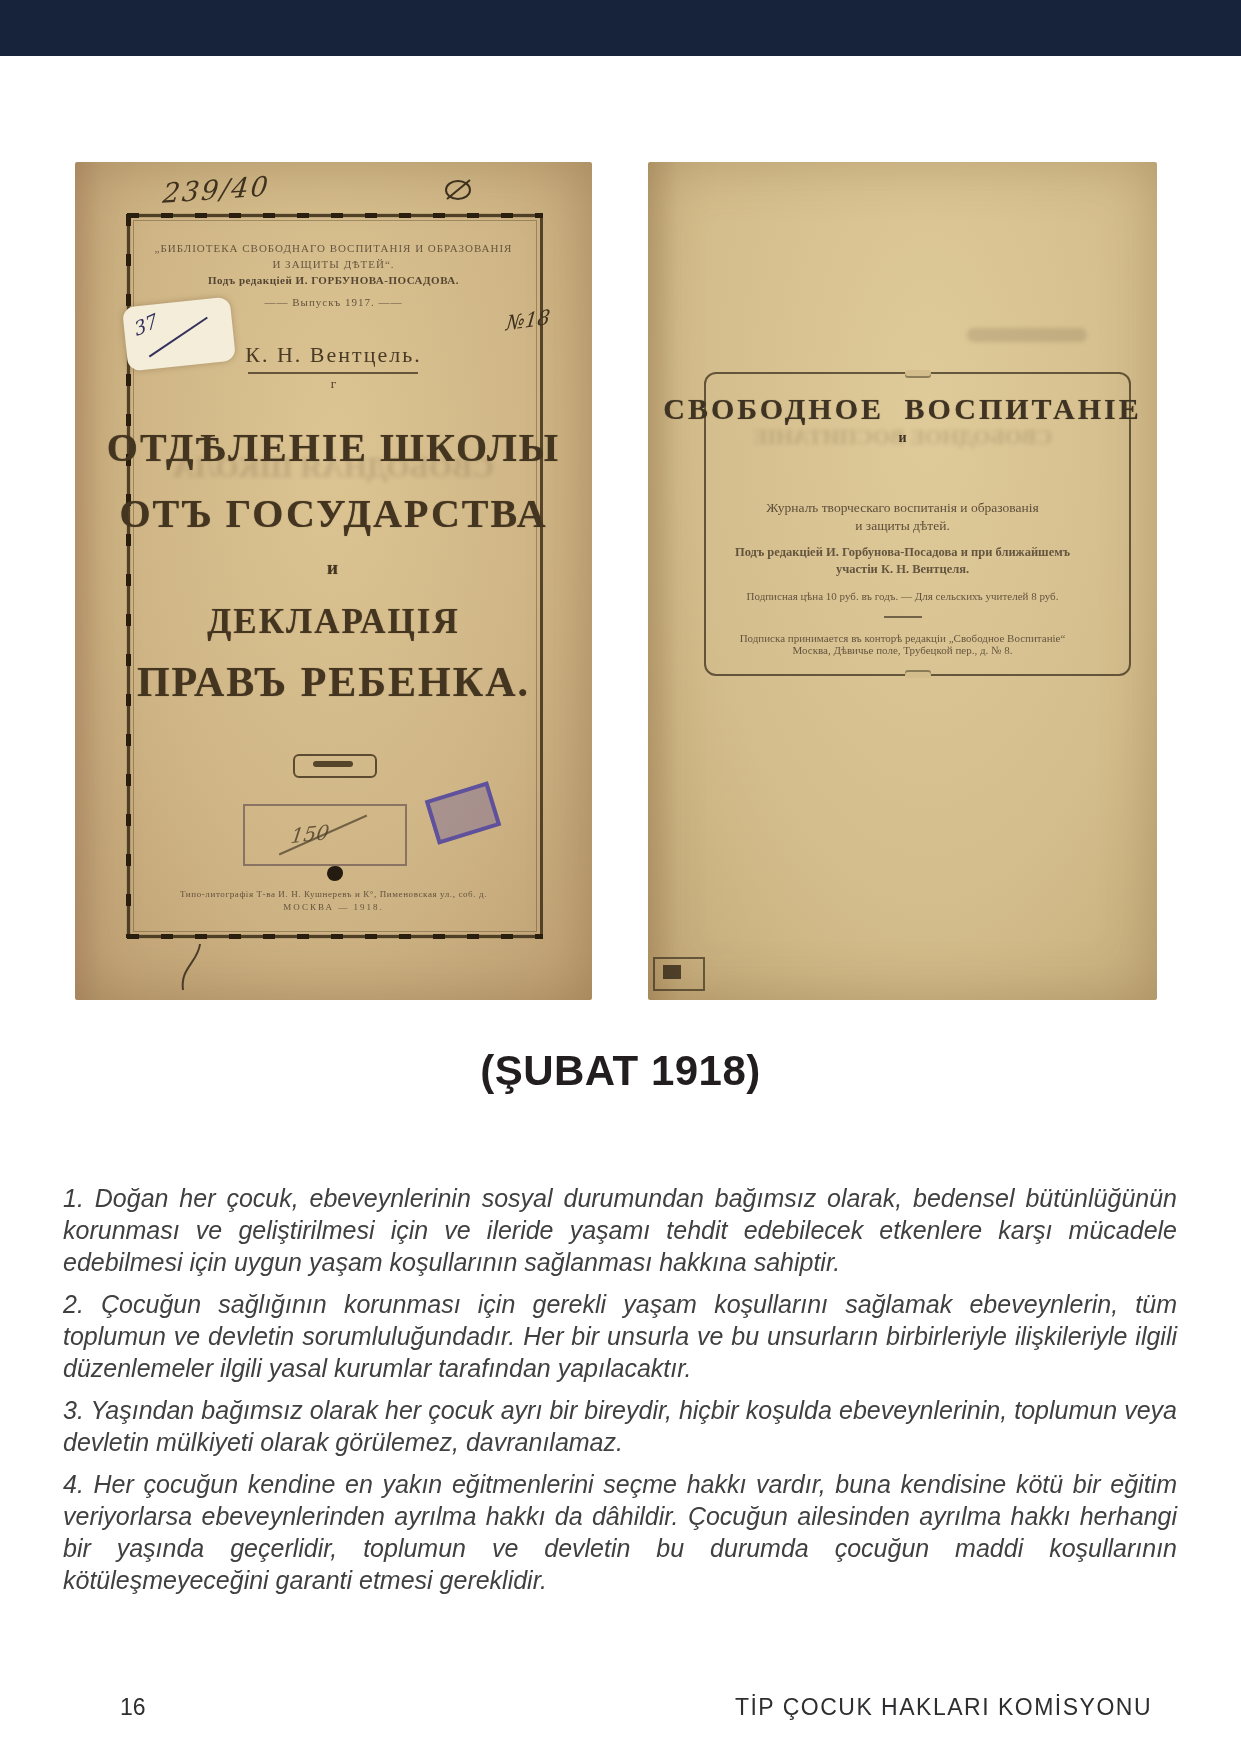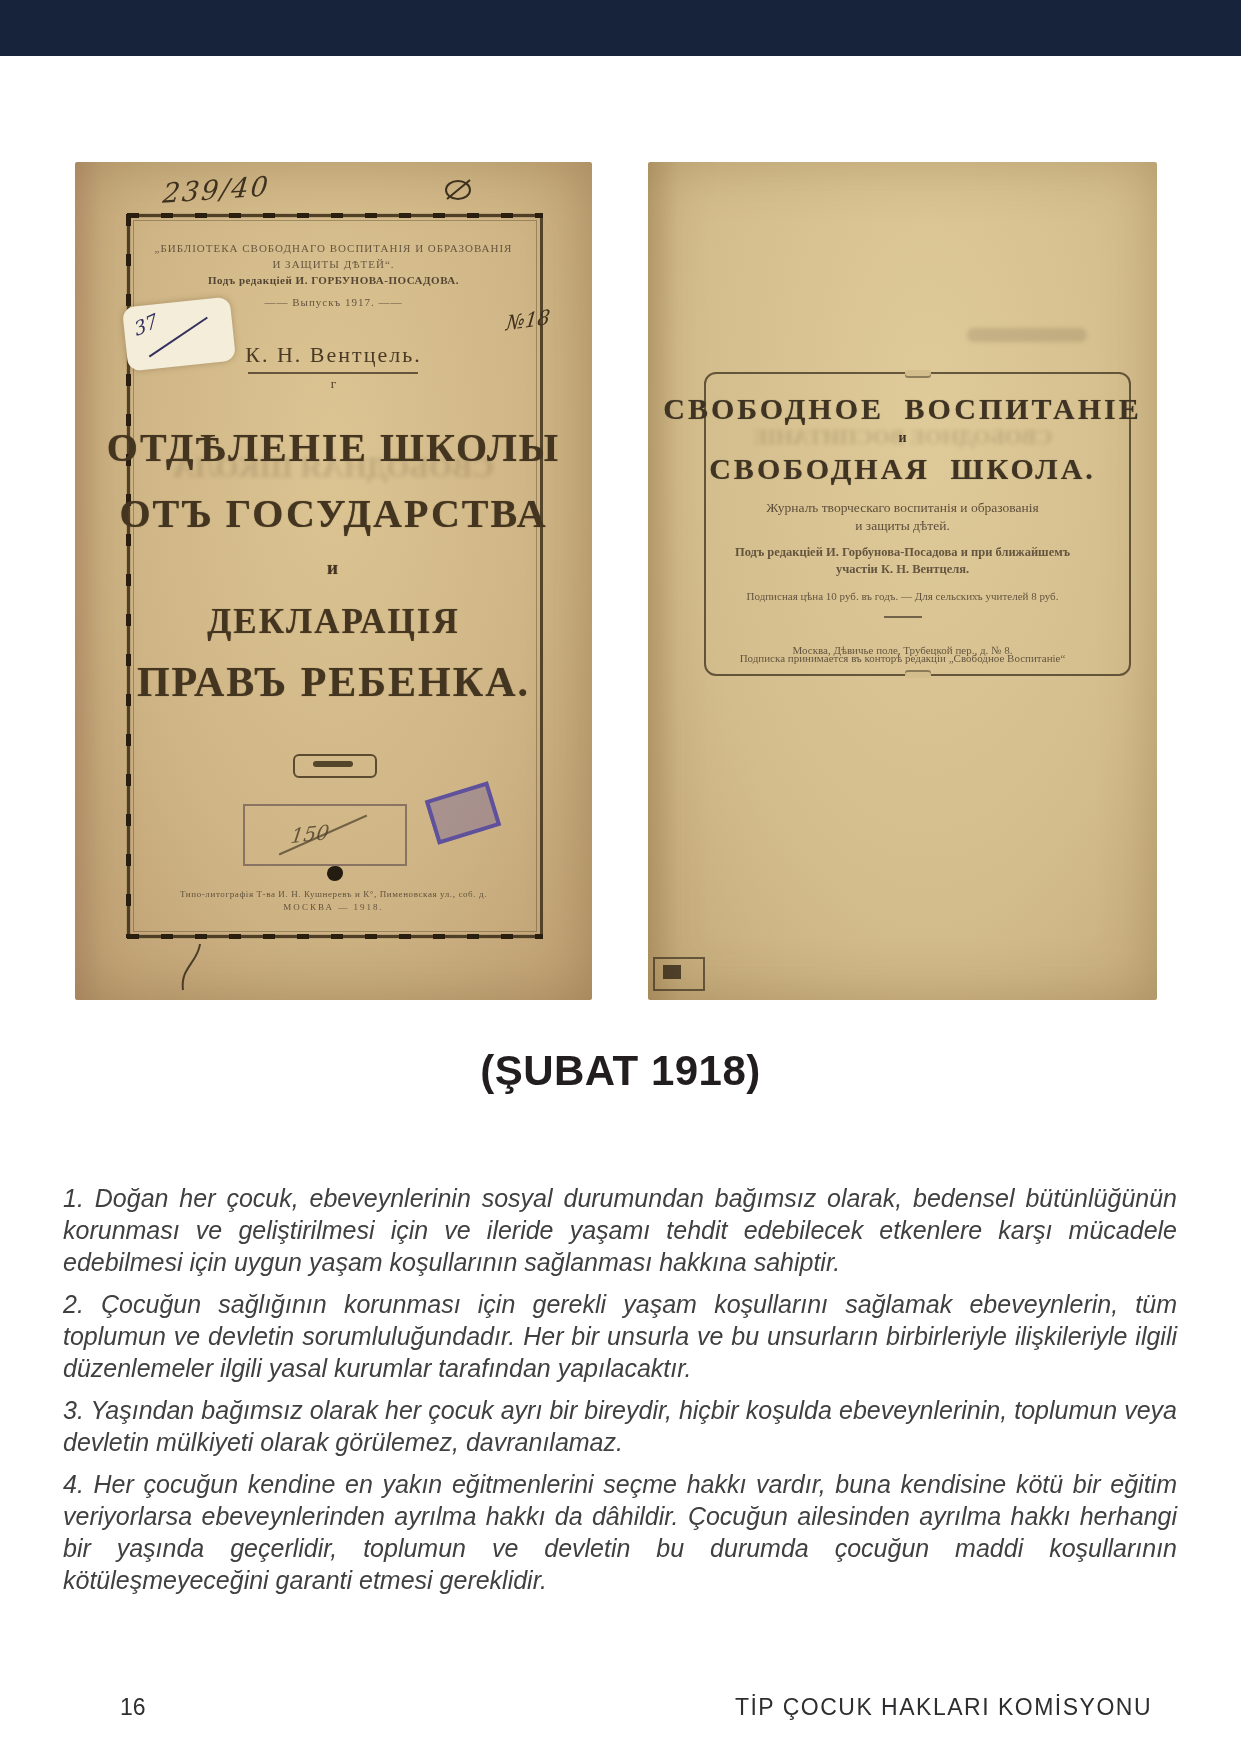--- a/index.html
+++ b/index.html
@@ -97,21 +97,21 @@
   .rt1{top:230px;}
   .rt-dot{top:268px;font-size:14px;font-weight:700;color:#3f3423;}
   .rt2{top:290px;}
   .r-ghost{top:262px;font-size:22px;}
   .r-sub1{top:338px;font-size:13.5px;opacity:.85;filter:blur(.3px);}
   .r-sub2{top:356px;font-size:13.5px;opacity:.85;filter:blur(.3px);}
   .r-ed1{top:383px;font-size:12.5px;font-weight:700;opacity:.8;filter:blur(.4px);}
   .r-ed2{top:400px;font-size:12.5px;font-weight:700;opacity:.8;filter:blur(.4px);}
   .r-price{top:428px;font-size:11px;opacity:.8;filter:blur(.4px);}
   .r-div{position:absolute;left:50%;top:454px;width:38px;height:2px;margin-left:-19px;background:rgba(70,57,42,.7);}
-  .r-sub-l1{top:490px;font-size:11px;opacity:.8;filter:blur(.4px);}
+  .r-sub-l1{top:470px;font-size:11px;opacity:.8;filter:blur(.4px);}
   .r-sub-l2{top:482px;font-size:11px;opacity:.8;filter:blur(.4px);}
   .r-stamp{position:absolute;left:5px;top:795px;width:48px;height:30px;border:2px solid rgba(60,48,30,.7);}
   .r-stamp .m{position:absolute;left:8px;top:6px;width:18px;height:14px;background:rgba(40,30,16,.75);}
   .r-pencil{position:absolute;right:70px;top:166px;width:120px;height:14px;background:rgba(90,75,55,.18);
             border-radius:7px;filter:blur(2px);}
 
   
   .sec-title{position:absolute;left:0;top:1008px;width:100%;text-align:center;color:#221e1f;
              font-weight:700;font-size:42px;line-height:70px;letter-spacing:.5px;}
   .sec-title span{display:block;}
@@ -197,21 +197,20 @@
 
     <div class="r-frame">
       <div class="notch n-top"></div>
       <div class="notch n-bottom"></div>
     </div>
 
     <div class="cv-line ghost r-ghost">СВОБОДНОЕ ВОСПИТАНІЕ</div>
 
     <div class="cv-line r-title rt1">СВОБОДНОЕ ВОСПИТАНІЕ</div>
     <div class="cv-line rt-dot">и</div>
-    <div class="cv-line r-title rt2">СВОБОДНАЯ ШКОЛА.</div>
 
     <div class="cv-line r-sub1">Журналъ творческаго воспитанія и образованія</div>
     <div class="cv-line r-sub2">и защиты дѣтей.</div>
 
     <div class="cv-line r-ed1">Подъ редакціей И. Горбунова-Посадова и при ближайшемъ</div>
     <div class="cv-line r-ed2">участіи К. Н. Вентцеля.</div>
 
     <div class="cv-line r-price">Подписная цѣна 10 руб. въ годъ. — Для сельскихъ учителей 8 руб.</div>
     <div class="r-div"></div>
     <div class="cv-line r-sub-l1">Подписка принимается въ конторѣ редакціи „Свободное Воспитаніе“</div>

